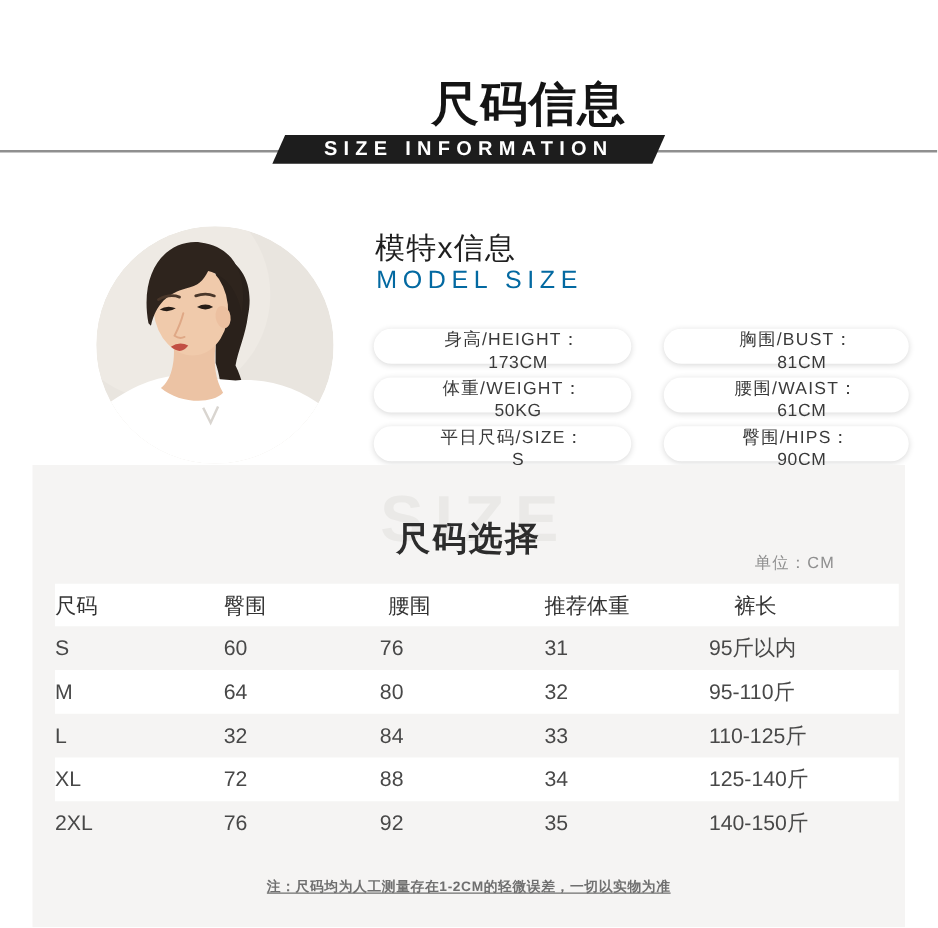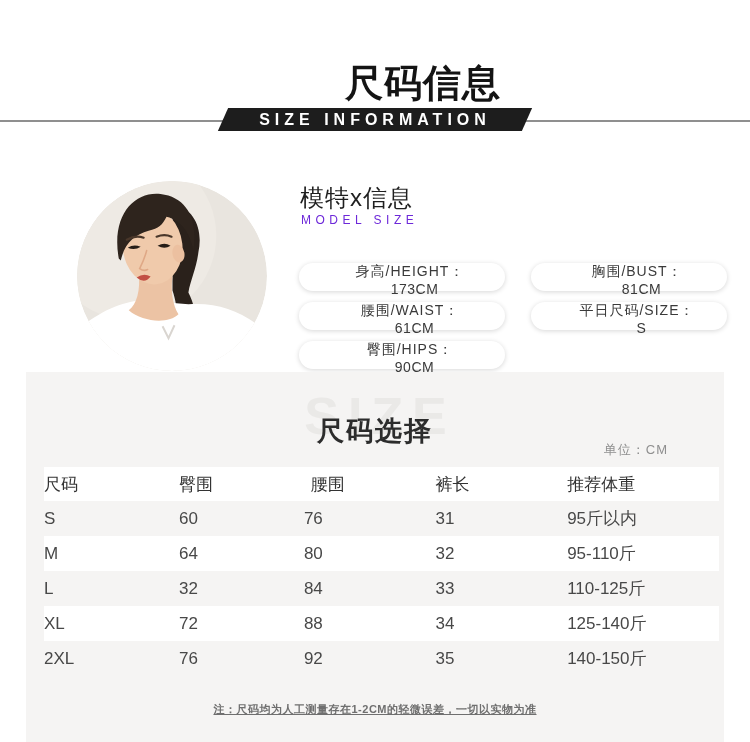--- a/index.html
+++ b/index.html
@@ -11,21 +11,21 @@
               font-size:38px;font-weight:600;color:#141414;letter-spacing:1px;padding-left:48px;}
   .hero-line{position:absolute;left:0;top:120px;width:750px;height:2px;background:#8f8f8f;}
   .hero-banner{position:absolute;left:223px;top:108px;width:304px;height:23px;
                background:#1d1d1d;transform:skewX(-24deg);}
   .hero-banner-text{display:block;width:100%;height:23px;line-height:24px;text-align:center;
                transform:skewX(24deg);color:#ffffff;font-size:16px;font-weight:600;letter-spacing:5px;}
 
   
   .photo{position:absolute;left:77px;top:181px;width:190px;height:190px;border-radius:50%;overflow:hidden;}
   .model-heading{position:absolute;left:300px;top:182px;font-size:24px;color:#1f1f1f;letter-spacing:1px;}
-  .model-subheading{position:absolute;left:301px;top:213px;font-size:12px;color:#6d28d9;letter-spacing:4.5px;}
+  .model-subheading{position:absolute;left:301px;top:213px;font-size:20px;color:#0369a1;letter-spacing:4.5px;}
   .pills{position:absolute;left:299px;top:263px;width:428px;
          display:grid;grid-template-columns:206px 196px;column-gap:26px;row-gap:11px;}
   .pill{height:28px;background:#ffffff;border-radius:15px;box-shadow:0 1px 5px rgba(0,0,0,0.16);
         display:flex;align-items:center;padding-left:16px;box-sizing:border-box;
         font-size:14px;color:#3a3a3a;letter-spacing:1px;white-space:nowrap;flex-direction:column;}
   .pill-value{margin-left:9px;letter-spacing:0.5px;text-align:center;}
 
   
   .panel{position:absolute;left:26px;top:372px;width:698px;height:370px;background:#f5f4f3;}
   .watermark{position:absolute;left:5px;top:18px;width:100%;text-align:center;
@@ -88,20 +88,24 @@
   <div class="pills">
     <div class="pill">
       <span class="pill-label">身高/HEIGHT：</span>
       <span class="pill-value">173CM</span>
     </div>
     <div class="pill">
       <span class="pill-label">胸围/BUST：</span>
       <span class="pill-value">81CM</span>
     </div>
     <div class="pill">
+      <span class="pill-label">体重/WEIGHT：</span>
+      <span class="pill-value">50KG</span>
+    </div>
+    <div class="pill">
       <span class="pill-label">腰围/WAIST：</span>
       <span class="pill-value">61CM</span>
     </div>
     <div class="pill">
       <span class="pill-label">平日尺码/SIZE：</span>
       <span class="pill-value">S</span>
     </div>
     <div class="pill">
       <span class="pill-label">臀围/HIPS：</span>
       <span class="pill-value">90CM</span>
@@ -111,22 +115,22 @@
   <div class="panel">
     <div class="watermark">SIZE</div>
     <div class="panel-heading">尺码选择</div>
     <div class="unit">单位：CM</div>
 
     <div class="table">
       <div class="tr head">
         <div class="td c1">尺码</div>
         <div class="td c3">臀围</div>
         <div class="td c2">腰围</div>
+        <div class="td c5">推荐体重</div>
         <div class="td c4">裤长</div>
-        <div class="td c5">推荐体重</div>
       </div>
       <div class="tr">
         <div class="td c1">S</div>
         <div class="td c2">60</div>
         <div class="td c3">76</div>
         <div class="td c4">31</div>
         <div class="td c5">95斤以内</div>
       </div>
       <div class="tr">
         <div class="td c1">M</div>

